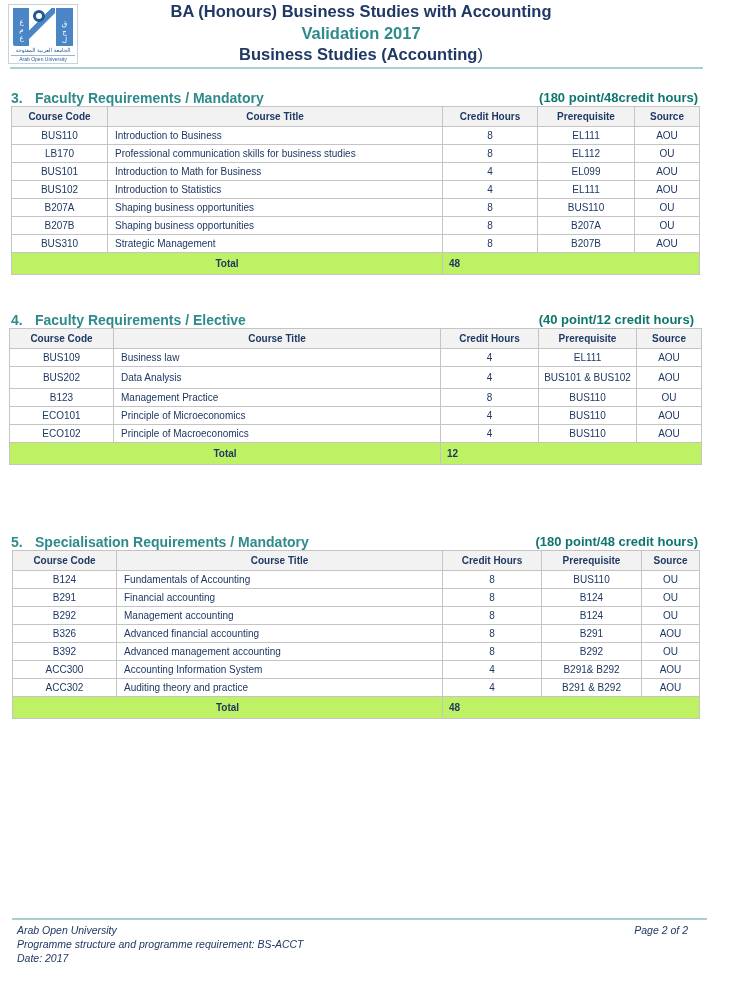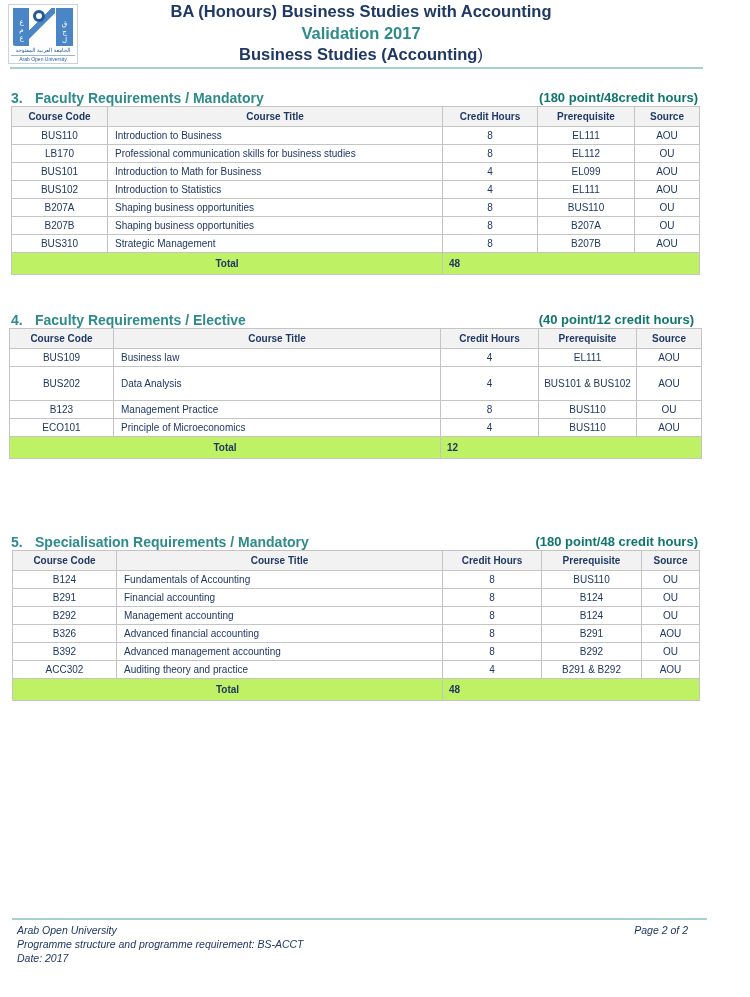--- a/index.html
+++ b/index.html
@@ -26,21 +26,21 @@
   .sec-head { position:absolute; font-weight:bold; font-size:14px; color:#2e8b8b; white-space:nowrap; }
   .sec-head .num { display:inline-block; width:24px; }
   .sec-credit { position:absolute; font-weight:bold; font-size:13px; color:#0f766e; white-space:nowrap; text-align:right; }
 
   table { position:absolute; border-collapse:collapse; table-layout:fixed; font-size:10px; }
   th, td { border:1px solid #c4c4c4; padding:0 4px; height:17px; line-height:17px; color:#1f3864; overflow:hidden; white-space:nowrap; }
   th { background:#f2f2f2; font-weight:bold; text-align:center; height:19px; }
   td.c { text-align:center; }
   td.l { text-align:left; padding-left:7px; }
   tr.total td { background:#bef264; font-weight:bold; height:21px; }
-  td.wrap { white-space:normal; line-height:16px; padding:8px 2px; }
+  td.wrap { white-space:normal; line-height:16px; padding:2px 2px; }
 
   .hr-foot { position:absolute; left:12px; top:918px; width:695px; height:2px; background:#a9cfd0; }
   .foot { position:absolute; font-style:italic; font-size:10.5px; color:#1f3864; white-space:nowrap; }
 </style>
 </head>
 <body>
 
 <div class="logo">
   <div class="blue l">
     <div class="glyph" style="top:10px;">ع<br>م<br>ع</div>
@@ -176,20 +176,27 @@
         <td class="c">BUS110</td>
         <td class="c">OU</td>
       </tr>
       <tr>
         <td class="c">ECO101</td>
         <td class="l">Principle of Microeconomics</td>
         <td class="c">4</td>
         <td class="c">BUS110</td>
         <td class="c">AOU</td>
       </tr>
+      <tr>
+        <td class="c">ECO102</td>
+        <td class="l">Principle of Macroeconomics</td>
+        <td class="c">4</td>
+        <td class="c">BUS110</td>
+        <td class="c">AOU</td>
+      </tr>
       <tr class="total">
         <td colspan="2" class="c">Total</td>
         <td colspan="3" class="l" style="padding-left: 6px;">12</td>
       </tr>
     </tbody>
 </table>
 
 <div class="sec-head" style="left:11px; top:534px;"><span class="num">5.</span><span>Specialisation Requirements / Mandatory</span></div>
 <div class="sec-credit" style="right:52px; top:534px;">(180 point/48 credit hours)</div>
 <table style="left:12px; top:550px; width:687px;">
@@ -239,20 +246,27 @@
         <td class="c">AOU</td>
       </tr>
       <tr>
         <td class="c">B392</td>
         <td class="l">Advanced management accounting</td>
         <td class="c">8</td>
         <td class="c">B292</td>
         <td class="c">OU</td>
       </tr>
       <tr>
+        <td class="c">ACC300</td>
+        <td class="l">Accounting Information System</td>
+        <td class="c">4</td>
+        <td class="c">B291&amp; B292</td>
+        <td class="c">AOU</td>
+      </tr>
+      <tr>
         <td class="c">ACC302</td>
         <td class="l">Auditing theory and practice</td>
         <td class="c">4</td>
         <td class="c">B291 &amp; B292</td>
         <td class="c">AOU</td>
       </tr>
       <tr class="total">
         <td colspan="2" class="c">Total</td>
         <td colspan="3" class="l" style="padding-left: 6px;">48</td>
       </tr>

